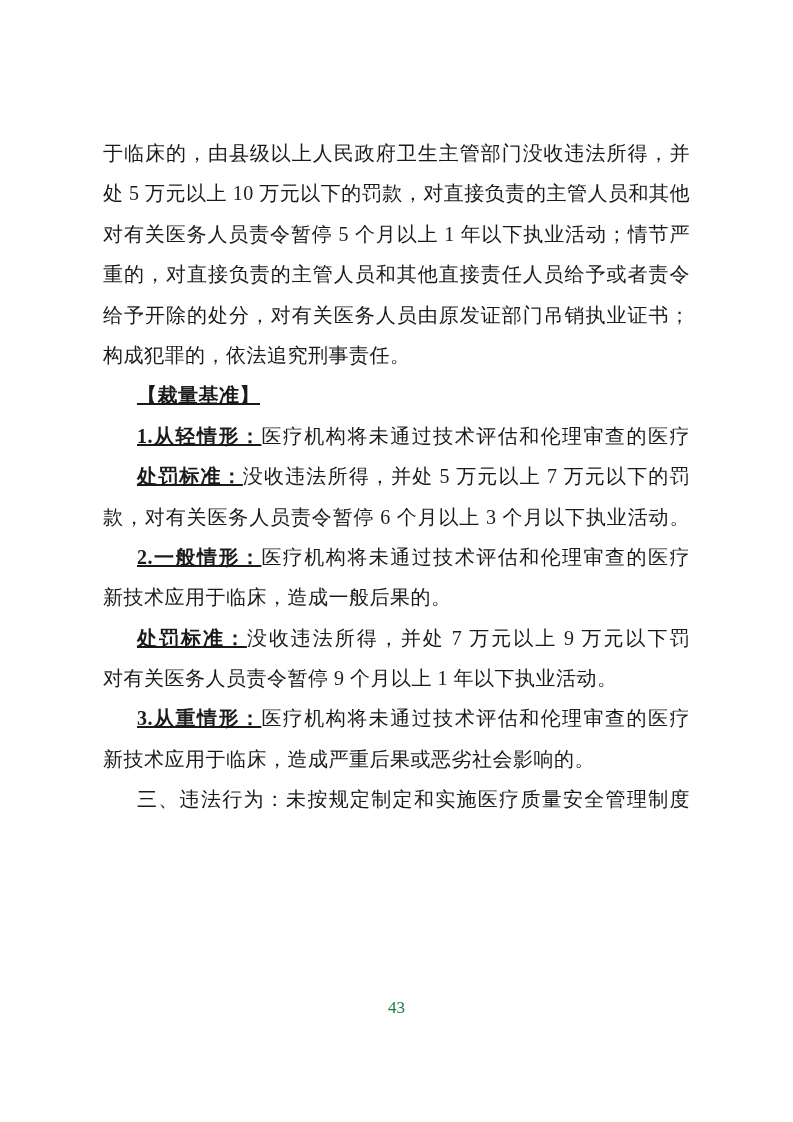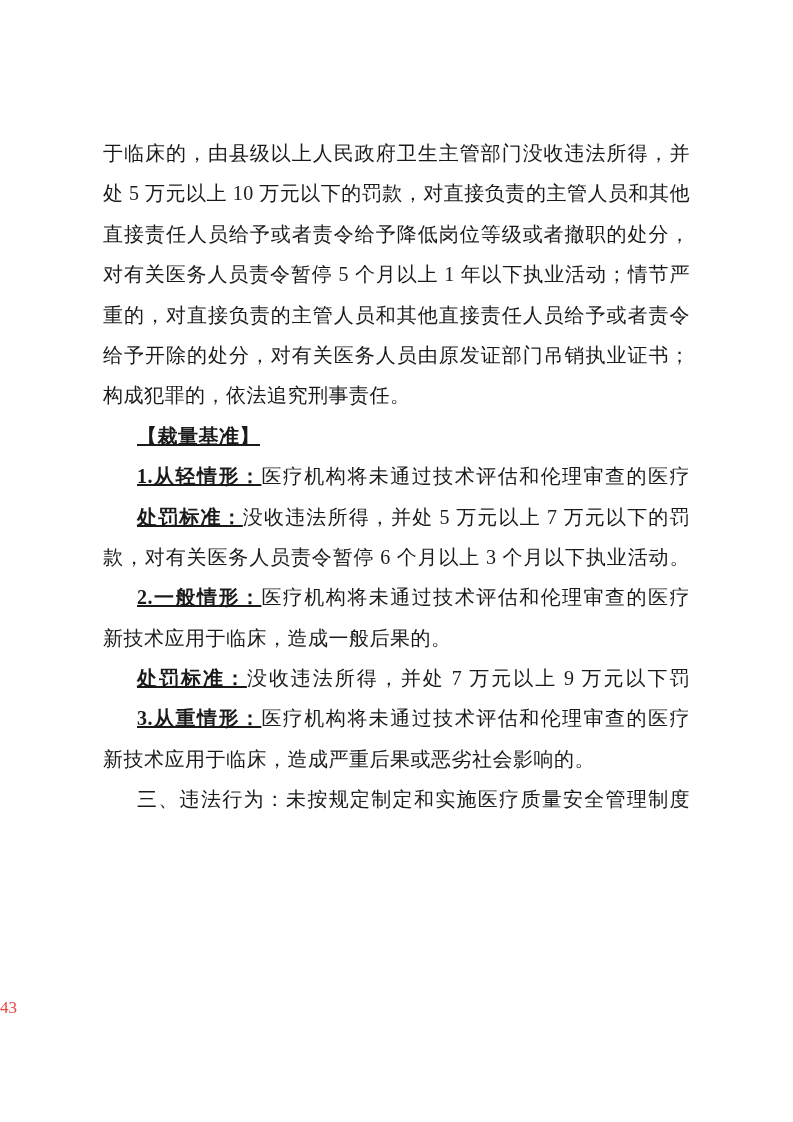--- a/index.html
+++ b/index.html
@@ -40,42 +40,42 @@
   }
   .bold {
     font-weight: bold;
     text-decoration: underline;
   }
   .page-number {
     position: absolute;
     top: 998px;
     left: 0;
     right: 0;
-    text-align: left;
+    text-align: center;
     font-size: 17px;
-    color: #ef4444;
+    color: #15803d;
   }
 </style>
 </head>
 <body>
 
 <div class="page">
   <div class="text-block">
       <div class="line justify"><span>于临床的，由县级以上人民政府卫生主管部门没收违法所得，并</span></div>
       <div class="line justify"><span>处 5 万元以上 10 万元以下的罚款，对直接负责的主管人员和其他</span></div>
-      <div class="line justify"><span>直接责任人员给予或者责令给予降低岗位等级或者撤职的处分，</span></div>
       <div class="line justify"><span>对有关医务人员责令暂停 5 个月以上 1 年以下执业活动；情节严</span></div>
       <div class="line justify"><span>重的，对直接负责的主管人员和其他直接责任人员给予或者责令</span></div>
       <div class="line justify"><span>给予开除的处分，对有关医务人员由原发证部门吊销执业证书；</span></div>
       <div class="line"><span>构成犯罪的，依法追究刑事责任。</span></div>
       <div class="line indent"><span class="bold">【裁量基准】</span></div>
       <div class="line indent justify"><span class="bold">1.从轻情形：</span><span>医疗机构将未通过技术评估和伦理审查的医疗</span></div>
       <div class="line indent justify"><span class="bold">处罚标准：</span><span>没收违法所得，并处 5 万元以上 7 万元以下的罚</span></div>
       <div class="line justify"><span>款，对有关医务人员责令暂停 6 个月以上 3 个月以下执业活动。</span></div>
       <div class="line indent justify"><span class="bold">2.一般情形：</span><span>医疗机构将未通过技术评估和伦理审查的医疗</span></div>
       <div class="line"><span>新技术应用于临床，造成一般后果的。</span></div>
       <div class="line indent justify"><span class="bold">处罚标准：</span><span>没收违法所得，并处 7 万元以上 9 万元以下罚款，</span></div>
+      <div class="line"><span>对有关医务人员责令暂停 9 个月以上 1 年以下执业活动。</span></div>
       <div class="line indent justify"><span class="bold">3.从重情形：</span><span>医疗机构将未通过技术评估和伦理审查的医疗</span></div>
       <div class="line"><span>新技术应用于临床，造成严重后果或恶劣社会影响的。</span></div>
       <div class="line indent justify"><span>三、违法行为：未按规定制定和实施医疗质量安全管理制度</span></div>
     </div>
   <div class="page-number">43</div>
 </div>
 
 </body></html>

